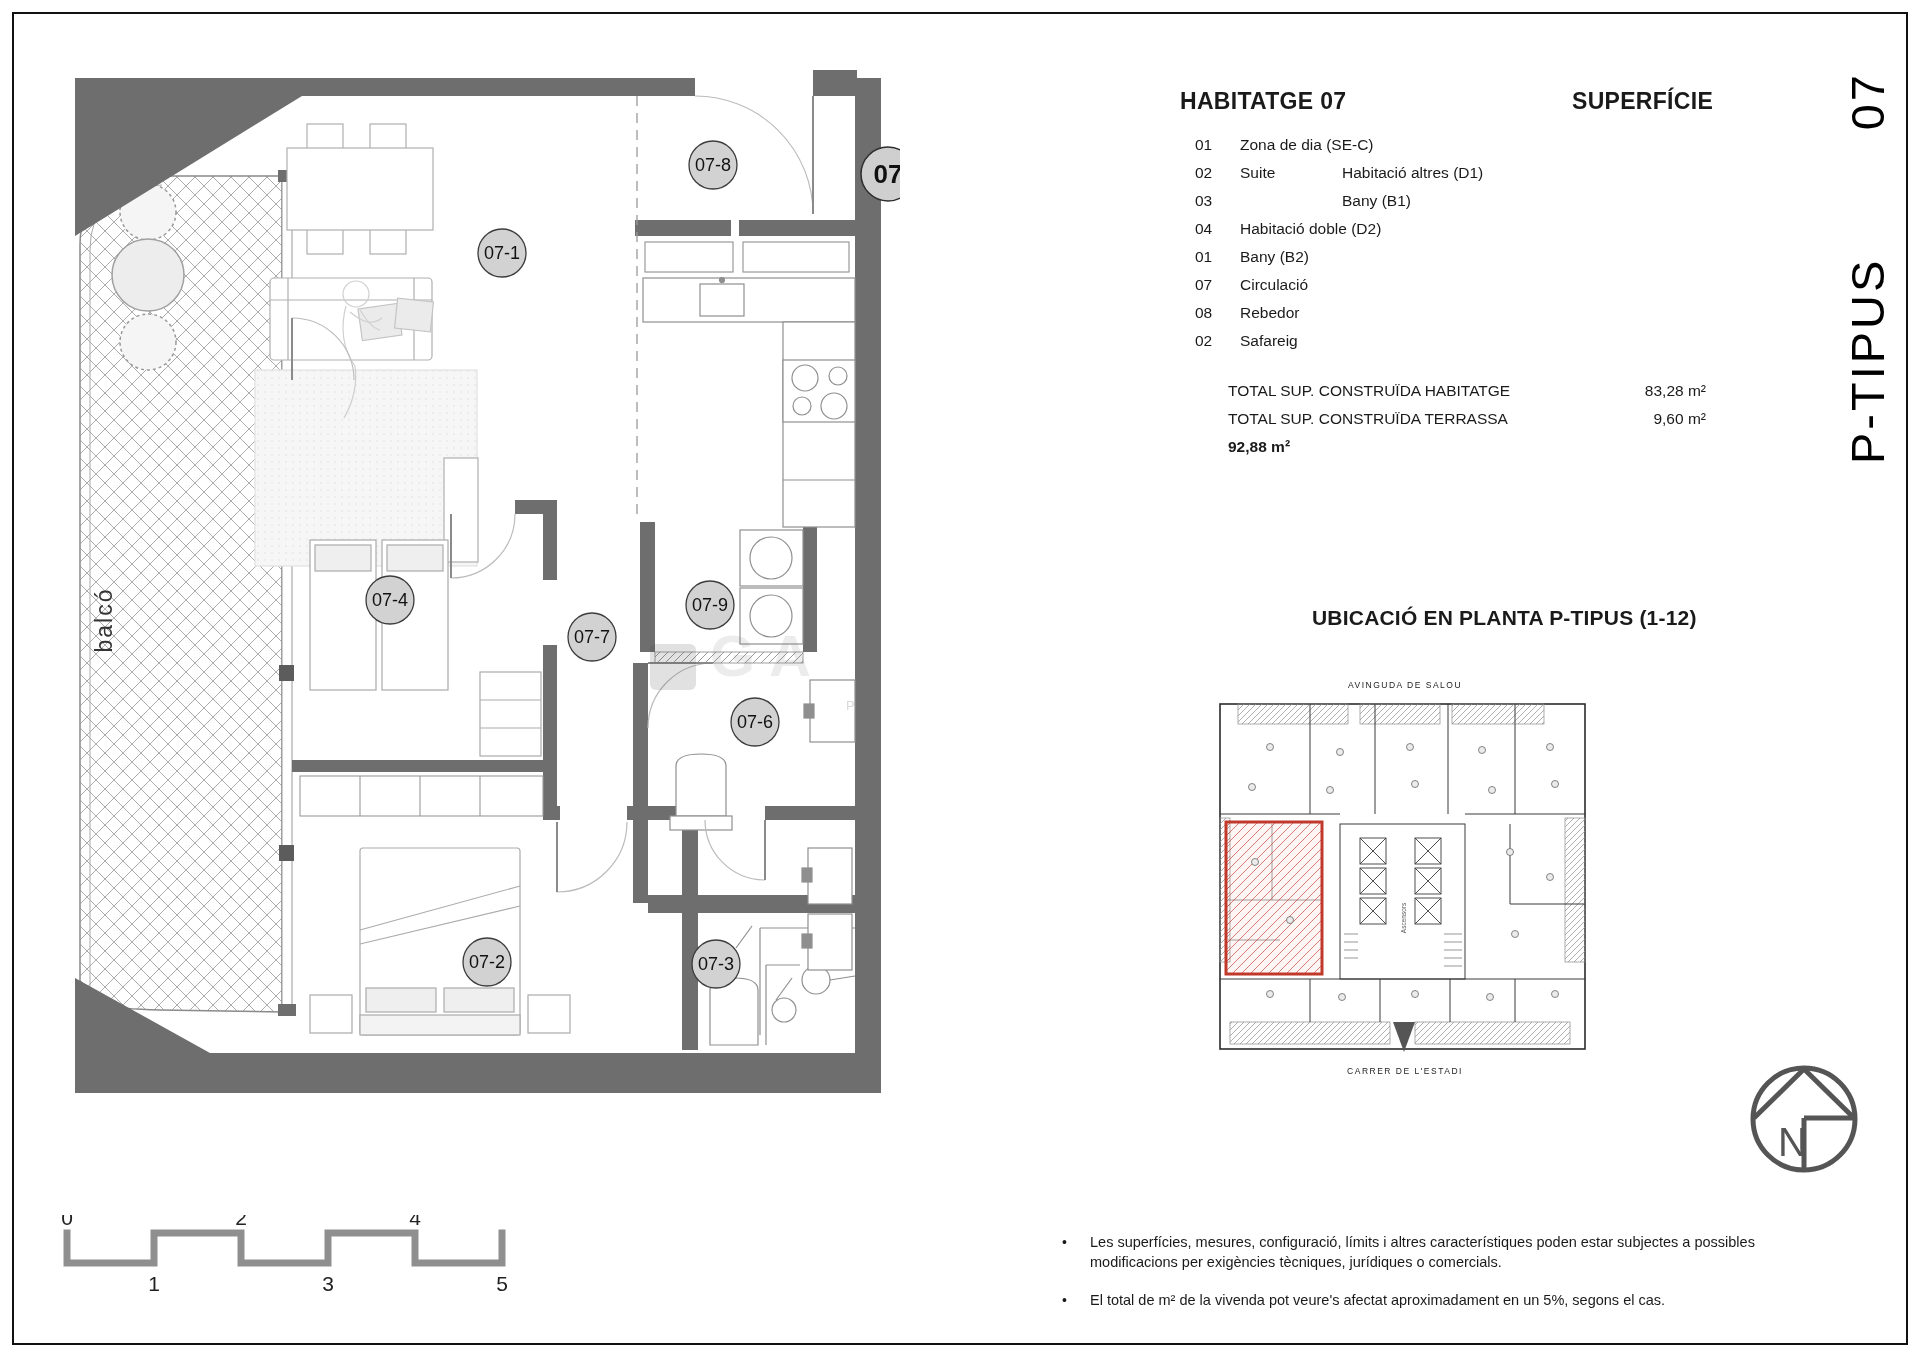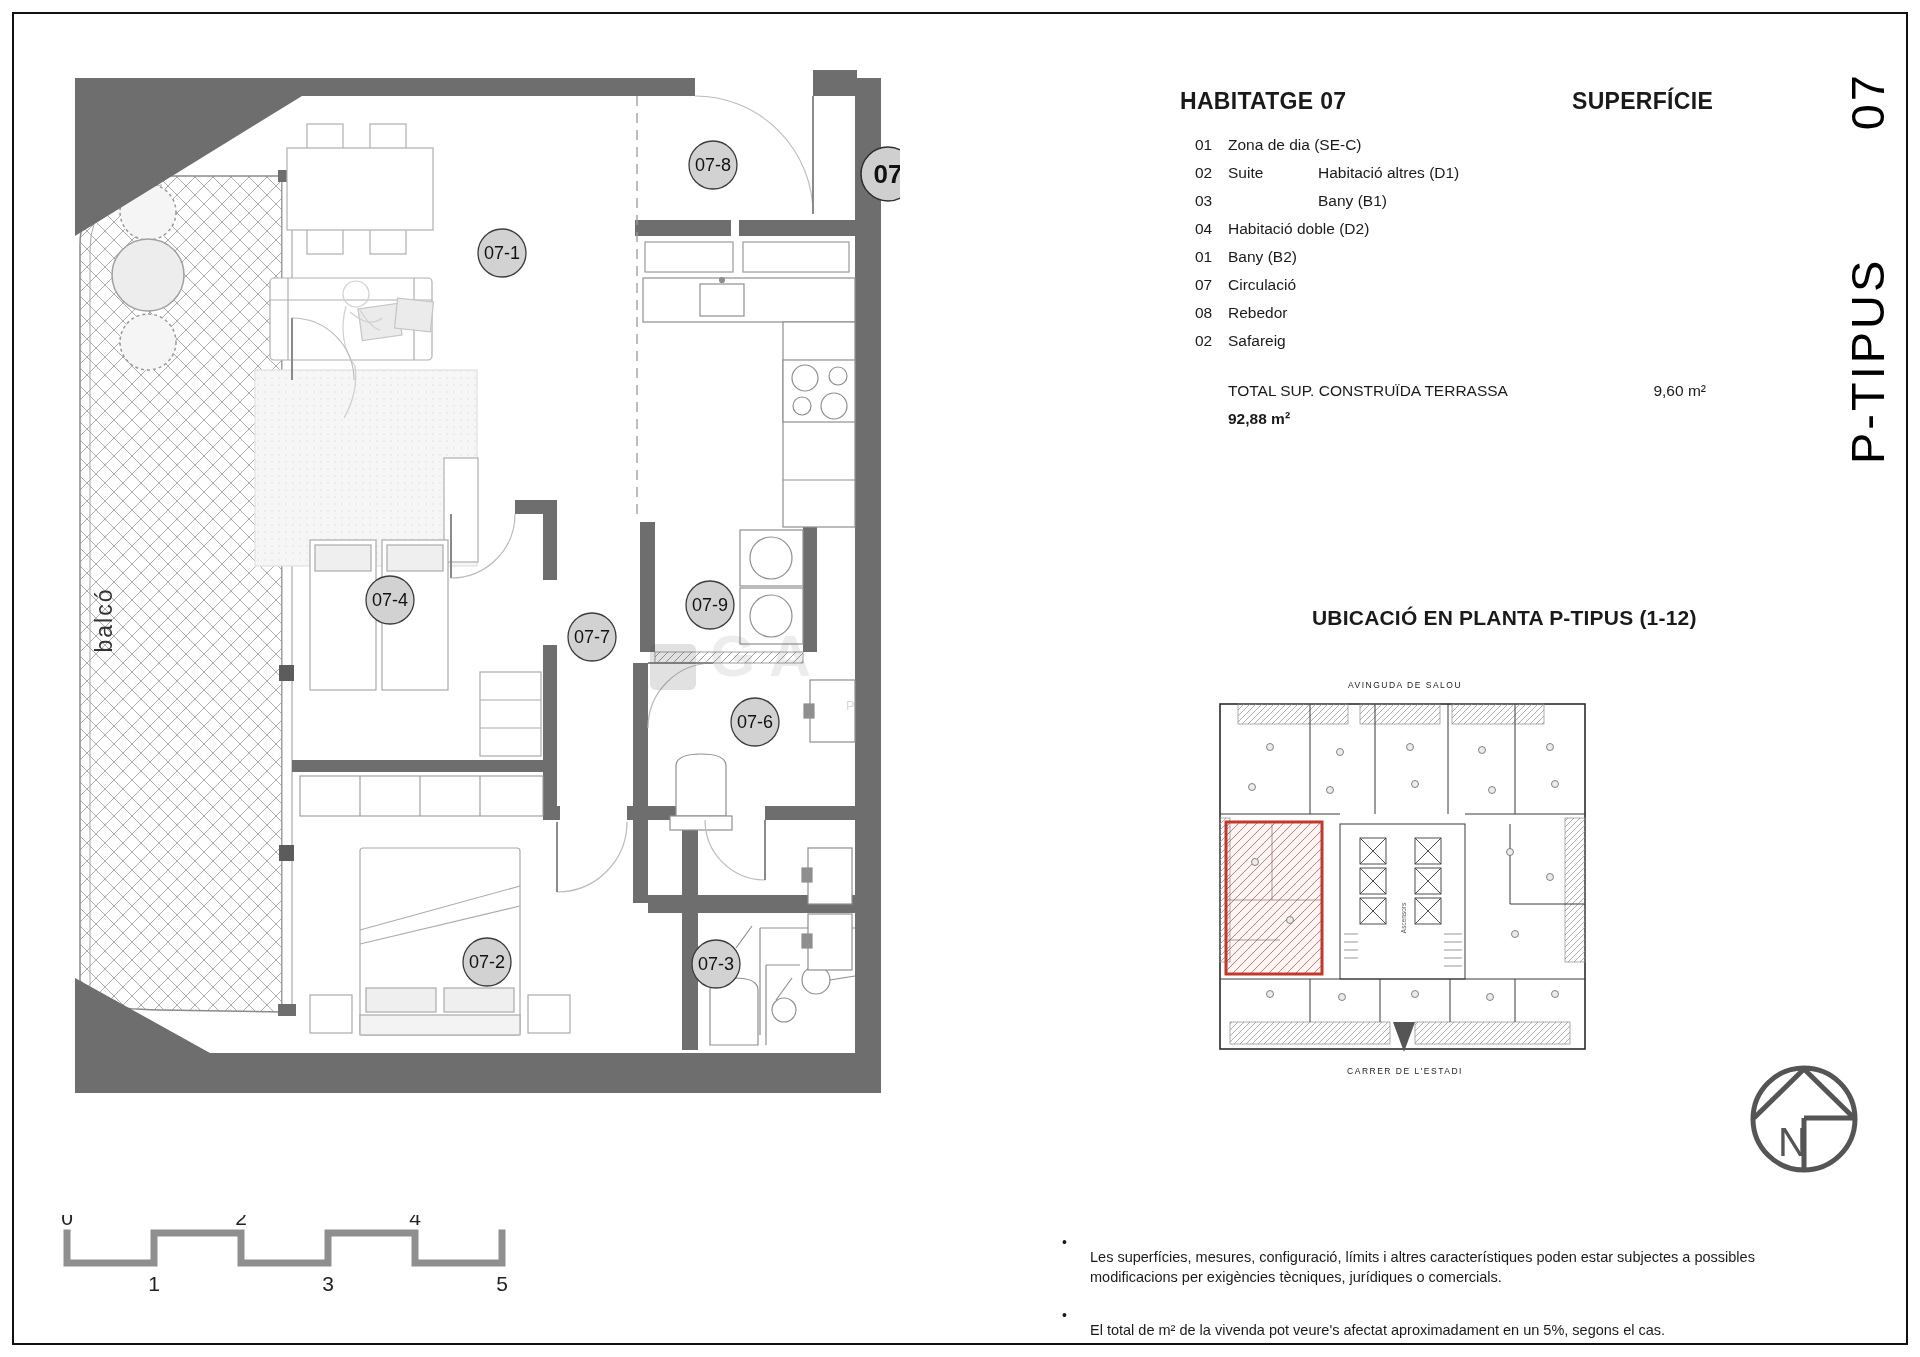--- a/index.html
+++ b/index.html
@@ -2,38 +2,38 @@
 <html><head>
 <meta charset="utf-8">
 <style>
   html,body{margin:0;padding:0;background:#ffffff;}
   body{width:1920px;height:1357px;position:relative;font-family:"Liberation Sans",sans-serif;color:#1a1a1a;overflow:hidden;}
   .frame{position:absolute;left:12px;top:12px;right:12px;bottom:12px;border:2px solid #111;}
   .abs{position:absolute;}
   
   .hdr{font-weight:bold;font-size:23px;letter-spacing:.3px;}
   .roomlist{position:absolute;left:1195px;top:136px;font-size:15.5px;}
-  .roomrow{display:flex;height:28px;align-items:flex-start;}
+  .roomrow{display:flex;height:28px;align-items:flex-start;gap:12px;}
   .rnum{width:33px;}
   .rcol1{width:90px;white-space:nowrap;}
   .rcol2{white-space:nowrap;}
   .totals{position:absolute;left:1228px;top:382px;width:478px;font-size:15.5px;}
   .trow{display:flex;height:28px;}
   .tlabel{flex:1;}
   .tval{text-align:right;white-space:nowrap;}
   .bold{font-weight:bold;}
   .loc-title{position:absolute;left:1312px;top:606px;font-weight:bold;font-size:21px;letter-spacing:.2px;}
   .vtitle{position:absolute;left:1836px;top:464px;width:392px;height:62px;
           transform:rotate(-90deg);transform-origin:0 0;
           display:flex;justify-content:space-between;align-items:center;
           font-size:47px;letter-spacing:3px;color:#000;}
   .notes{position:absolute;left:1062px;top:1232px;width:775px;font-size:14.5px;line-height:20px;}
   .note{display:flex;margin-bottom:18px;}
   .note .bullet{width:28px;font-size:14px;}
-  .note .ntext{flex:1;margin-top:15px;}
+  .note .ntext{flex:1;}
   .watermark{position:absolute;left:650px;top:636px;width:620px;height:90px;pointer-events:none;}
   .wm-box{position:absolute;left:0;top:8px;width:46px;height:46px;background:rgba(70,70,70,.16);border-radius:6px;}
   .wm-main{position:absolute;left:60px;top:-14px;font-size:58px;font-weight:bold;letter-spacing:14px;color:rgba(110,110,110,.13);}
   .wm-sub{position:absolute;left:196px;top:62px;font-size:13px;letter-spacing:6px;color:rgba(130,130,130,.30);}
 </style>
 </head>
 <body>
 
 <div class="frame"></div>
 
@@ -292,20 +292,24 @@
     </div>
   <div class="roomrow">
       <span class="rnum">02</span>
       <span class="rcol1">Safareig</span>
       <span class="rcol2"></span>
     </div>
 </div>
 
 <div class="totals">
   <div class="trow">
+      <span class="tlabel">TOTAL SUP. CONSTRUÏDA HABITATGE</span>
+      <span class="tval">83,28 m²</span>
+    </div>
+  <div class="trow">
       <span class="tlabel">TOTAL SUP. CONSTRUÏDA TERRASSA</span>
       <span class="tval">9,60 m²</span>
     </div>
   <div class="trow bold">
       <span class="tval">92,88 m²</span>
     </div>
 </div>
 
 <div class="loc-title">UBICACIÓ EN PLANTA P-TIPUS (1-12)</div>
 

